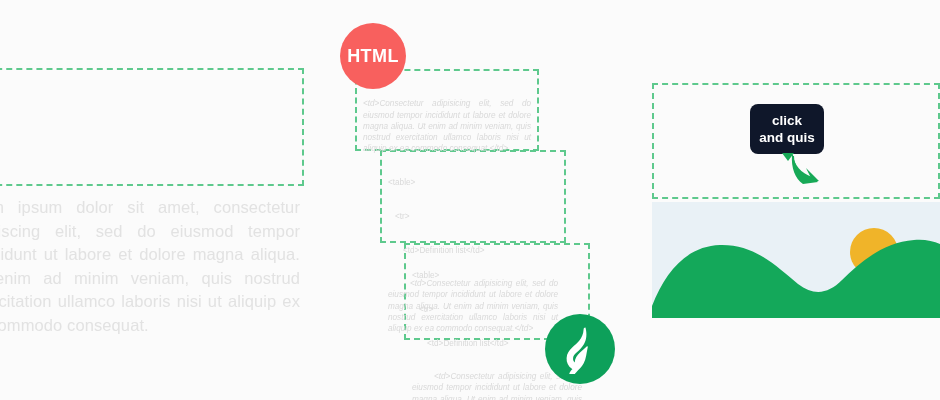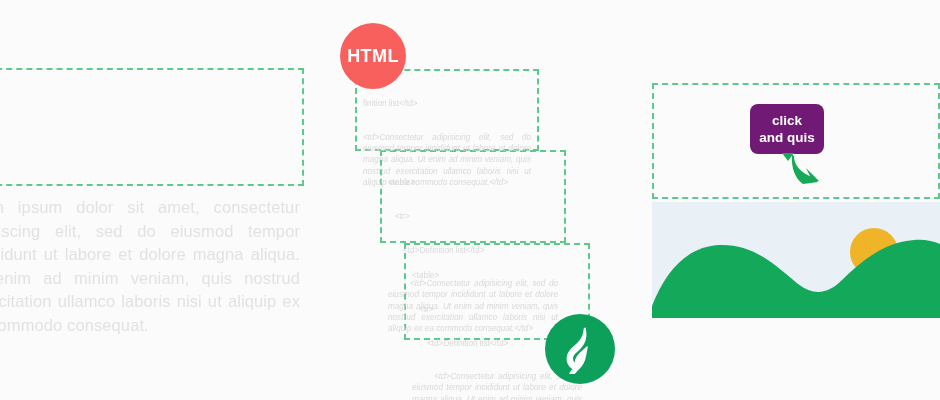--- a/index.html
+++ b/index.html
@@ -115,21 +115,21 @@
     height: 116px;
     overflow: hidden;
     background: #e9f1f6;
   }
   #tooltip {
     position: absolute;
     left: 750px;
     top: 104px;
     width: 74px;
     height: 50px;
-    background: #701a75;
+    background: #0f172a;
     border-radius: 8px;
     color: #ffffff;
     font-size: 13.5px;
     font-weight: bold;
     line-height: 17px;
     display: flex;
     align-items: center;
     justify-content: center;
     text-align: center;
   }
@@ -158,21 +158,20 @@
 
   <div class="dashed" id="left-outline"></div>
 
   <div id="left-paragraph">orem ipsum dolor sit amet, consectetur adipiscing elit, sed do eiusmod tempor incididunt ut labore et dolore magna aliqua. Ut enim ad minim veniam, quis nostrud exercitation ullamco laboris nisi ut aliquip ex ea commodo consequat.</div>
 
   <div class="dashed" id="code-box-1"></div>
   <div class="dashed" id="code-box-2"></div>
   <div class="dashed" id="code-box-3"></div>
 
   <div class="code" id="code-text-1">
-    <span class="ln">finition list&lt;/td&gt;</span>
     <span class="body">&lt;td&gt;Consectetur adipisicing elit, sed do eiusmod tempor incididunt ut labore et dolore magna aliqua. Ut enim ad minim veniam, quis nostrud exercitation ullamco laboris nisi ut aliquip ex ea commodo consequat.&lt;/td&gt;</span>
   </div>
 
   <div class="code" id="code-text-2">
     <span class="ln">&lt;table&gt;</span>
     <span class="ln" style="padding-left:7px;">&lt;tr&gt;</span>
     <span class="ln" style="padding-left:15px;">&lt;td&gt;Definition list&lt;/td&gt;</span>
     <span class="body" style="text-indent:22px;">&lt;td&gt;Consectetur adipisicing elit, sed do eiusmod tempor incididunt ut labore et dolore magna aliqua. Ut enim ad minim veniam, quis nostrud exercitation ullamco laboris nisi ut aliquip ex ea commodo consequat.&lt;/td&gt;</span>
   </div>
 

